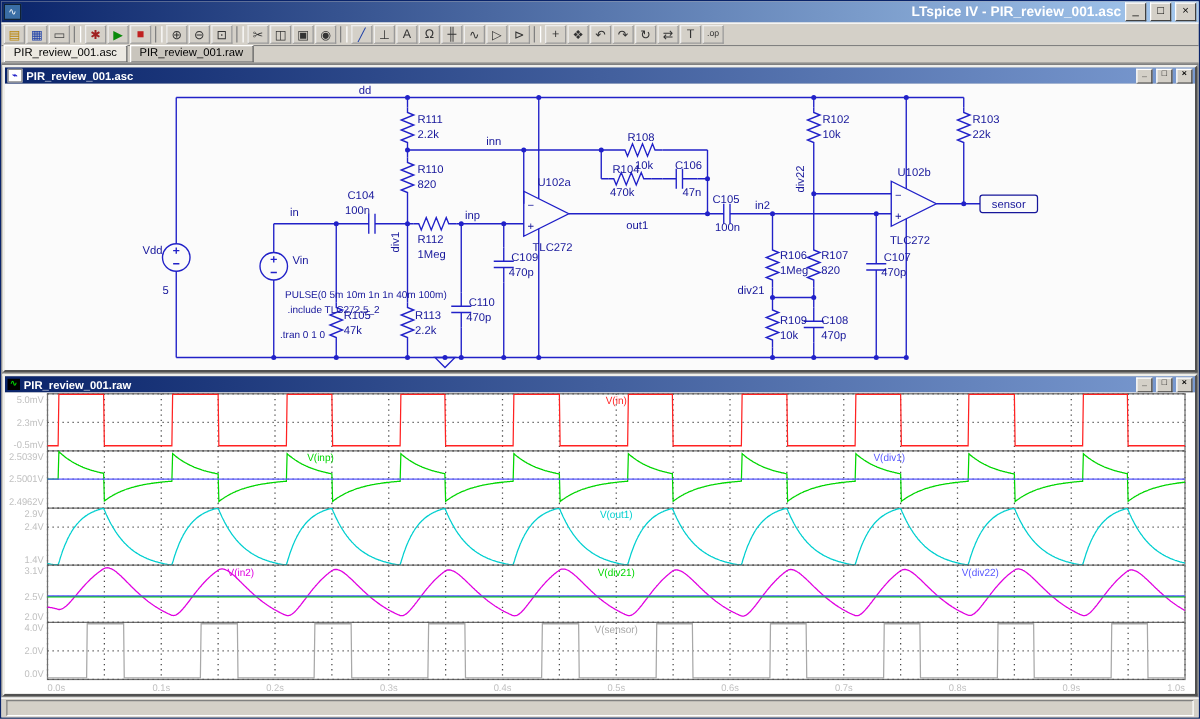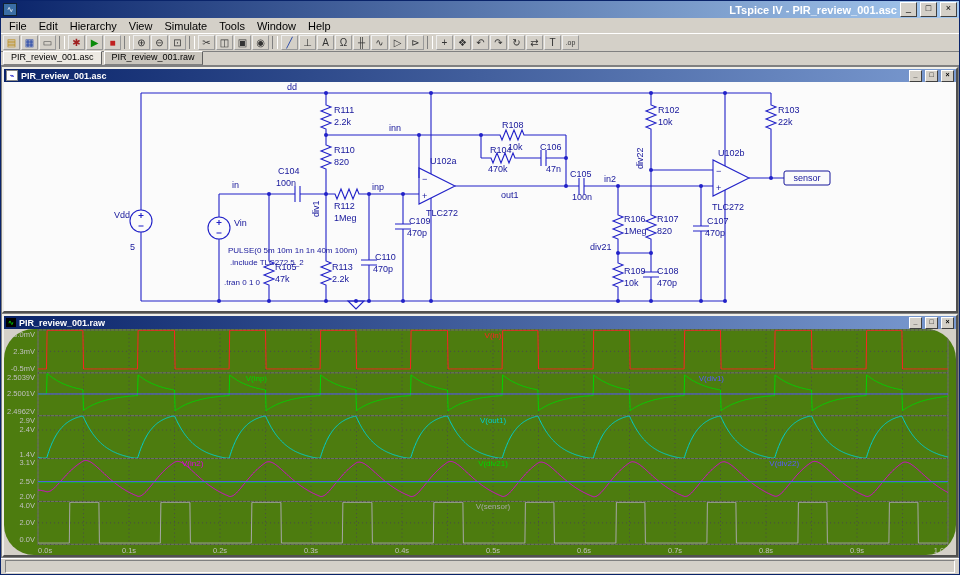--- a/index.html
+++ b/index.html
@@ -40,21 +40,21 @@
   .cw-title{height:13px;background:linear-gradient(90deg,#0a246a,#7a9ad0);color:#fff;font-size:9px;
             font-weight:bold;display:flex;align-items:center;padding:0 2px;gap:3px;flex:none;}
   .cw-title .spacer{flex:1;}
   .cw-icon{width:10px;height:9px;background:#000;color:#0c0;font-size:7px;line-height:9px;
            text-align:center;}
   .cw-icon.sch{background:#fff;color:#2121c8;border:1px solid #888;}
   .cw-btn{width:11px;height:10px;background:#d4d0c8;border:1px solid;
           border-color:#fff #404040 #404040 #fff;font-size:7px;line-height:8px;text-align:center;color:#000;}
   .cw-body{flex:1;overflow:hidden;min-height:0;}
   #schem-body{background:#fbfbfb;}
-  #wave-body{background:#4d7c0f;border-radius:30px;}
+  #wave-body{background:#ffffff;}
   svg{display:block;}
   
   #schem-svg .wire{stroke:#2121c8;stroke-width:1.1;fill:none;}
   #schem-svg text{fill:#16169a;font-size:9px;font-family:"Liberation Sans",sans-serif;}
   #schem-svg text.sm{font-size:8px;}
   #schem-svg .flag{fill:none;stroke:#16169a;stroke-width:1;}
   
   #wave-svg text{font-family:"Liberation Sans",sans-serif;}
   
   .statusbar{height:15px;border-top:1px solid #fff;background:#d4d0c8;flex:none;
@@ -67,30 +67,20 @@
 <div id="app">
 
   <div class="titlebar">
     <span class="appicon">∿</span>
     <span class="t">LTspice IV - PIR_review_001.asc</span>
     <span class="winbtn">_</span>
     <span class="winbtn">□</span>
     <span class="winbtn">×</span>
   </div>
 
-  <div class="menubar" id="menubar">
-      <span>File</span>
-      <span>Edit</span>
-      <span>Hierarchy</span>
-      <span>View</span>
-      <span>Simulate</span>
-      <span>Tools</span>
-      <span>Window</span>
-      <span>Help</span>
-    </div>
 
   <div class="toolbar" id="toolbar">
       <span class="tbtn" style="color: rgb(184, 134, 11);">▤</span>
       <span class="tbtn" style="color: rgb(28, 63, 168);">▦</span>
       <span class="tbtn" style="color: rgb(68, 68, 68);">▭</span>
       <span class="tsep"></span>
       <span class="tbtn" style="color: rgb(160, 32, 32);">✱</span>
       <span class="tbtn" style="color: rgb(10, 138, 10);">▶</span>
       <span class="tbtn" style="color: rgb(192, 32, 32);">■</span>
       <span class="tsep"></span>

